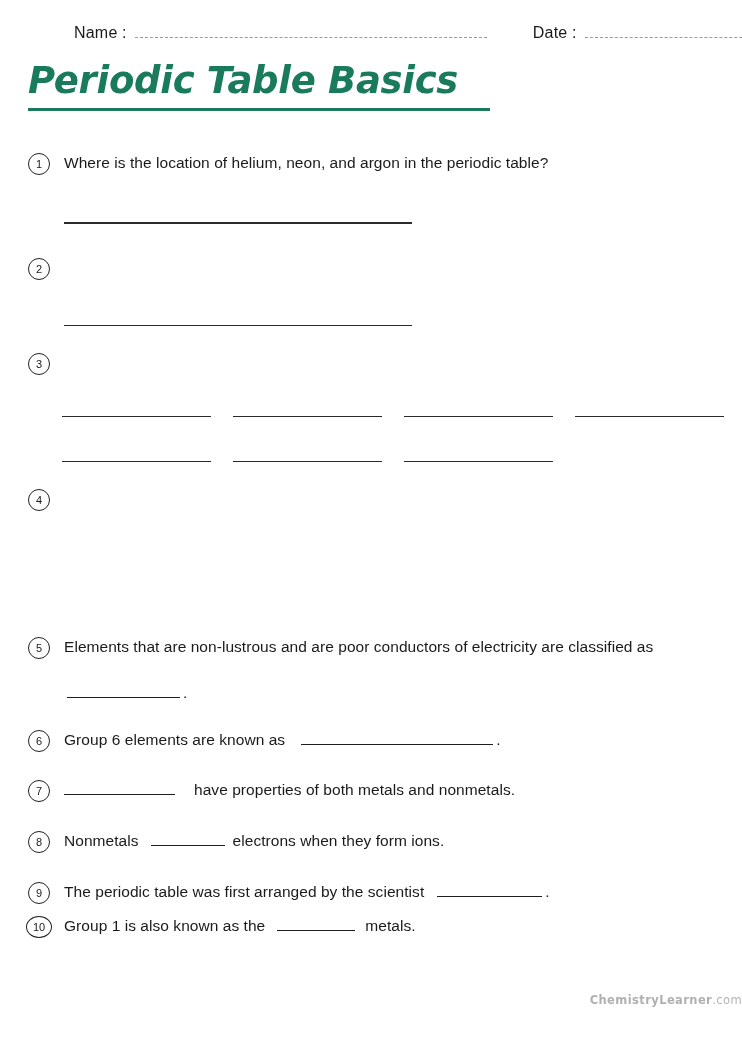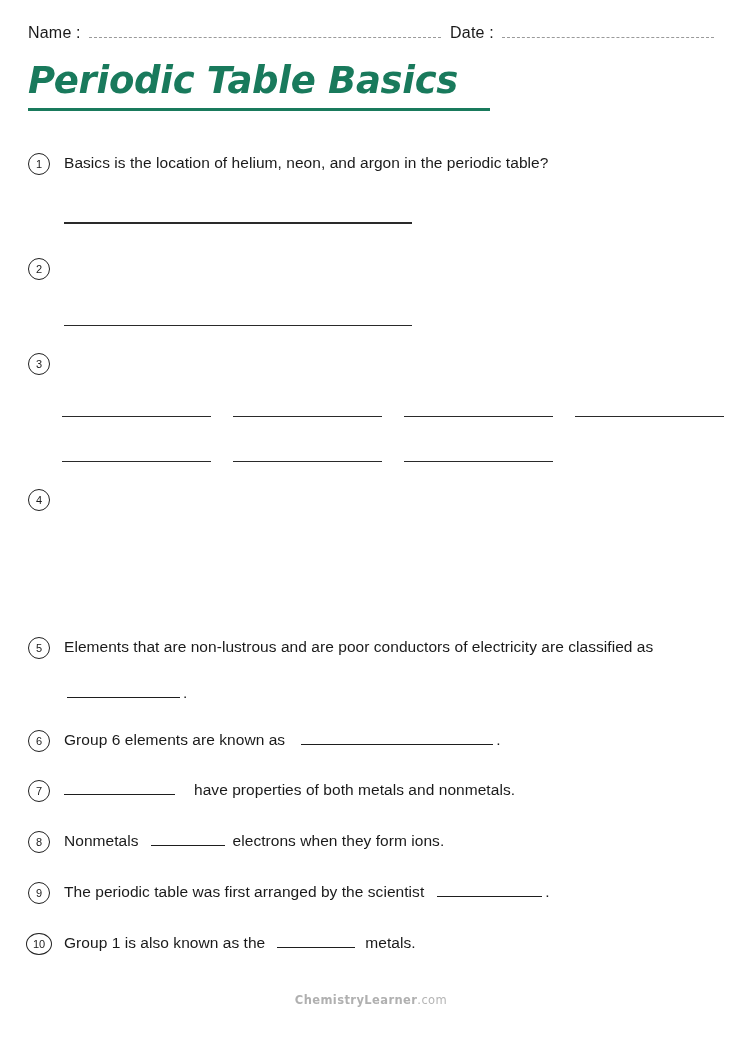--- a/index.html
+++ b/index.html
@@ -24,20 +24,21 @@
     width: 686px;
     height: 24px;
     display: flex;
     align-items: baseline;
   }
   .field-label {
     font-size: 16px;
     color: #1a1a1a;
     white-space: nowrap;
     letter-spacing: .2px;
+    margin-left: 46px;
   }
   .dash-line {
     flex: 0 0 auto;
     border-bottom: 1.5px dashed #9a9a9a;
     height: 12px;
     margin-left: 8px;
   }
   .dash-name { width: 352px; }
   .dash-date { width: 212px; }
   .spacer-mid { width: 26px; }
@@ -135,21 +136,21 @@
     height: 1px;
     width: 149px;
   }
 
   
   .footer {
     position: absolute;
     left: 0;
     top: 993px;
     width: 742px;
-    text-align: center;
+    text-align: right;
     font-size: 11.5px;
     color: #b4b4b4;
     letter-spacing: .4px;
     font-family: "DejaVu Sans", sans-serif;
   }
   .footer b { font-weight: bold; color: #b0b0b0; }
 </style>
 </head>
 <body>
 
@@ -163,21 +164,21 @@
 
 <div class="title-wrap">
   <h1 class="sheet-title">Periodic Table Basics</h1>
   <div class="title-rule"></div>
 </div>
 
 <div class="qlist">
 
   <div class="q" style="margin-top:0;">
     <span class="qnum">1</span>
-    <span class="qtext">Basics is the location of helium, neon, and argon in the periodic table?</span>
+    <span class="qtext">Where is the location of helium, neon, and argon in the periodic table?</span>
   </div>
   <div class="answer-rule" style="margin-top:48px;"></div>
 
   <div class="q" style="margin-top:33px;">
     <span class="qnum">2</span>
   </div>
   <div class="answer-rule" style="margin-top:46px;"></div>
 
   <div class="q" style="margin-top:26px;">
     <span class="qnum">3</span>
@@ -216,21 +217,21 @@
   </div>
 
   <div class="q" style="margin-top:29px;">
     <span class="qnum">8</span><span class="qtext">Nonmetals</span><span class="blank" style="width:74px;margin-left:12px;margin-right:8px;"></span><span class="qtext">electrons when they form ions.</span>
   </div>
 
   <div class="q" style="margin-top:29px;">
     <span class="qnum">9</span><span class="qtext">The periodic table was first arranged by the scientist</span><span class="blank" style="width:105px;margin-left:13px;"></span><span class="qtext">.</span>
   </div>
 
-  <div class="q" style="margin-top:29px;">
+  <div class="q" style="margin-top:12px;">
     <span class="qnum wide">10</span><span class="qtext">Group 1 is also known as the</span><span class="blank" style="width:78px;margin-left:12px;margin-right:10px;"></span><span class="qtext">metals.</span>
   </div>
 
 </div>
 
 <div class="footer">
   <b>ChemistryLearner</b><span>.com</span>
 </div>
 
 </body></html>

